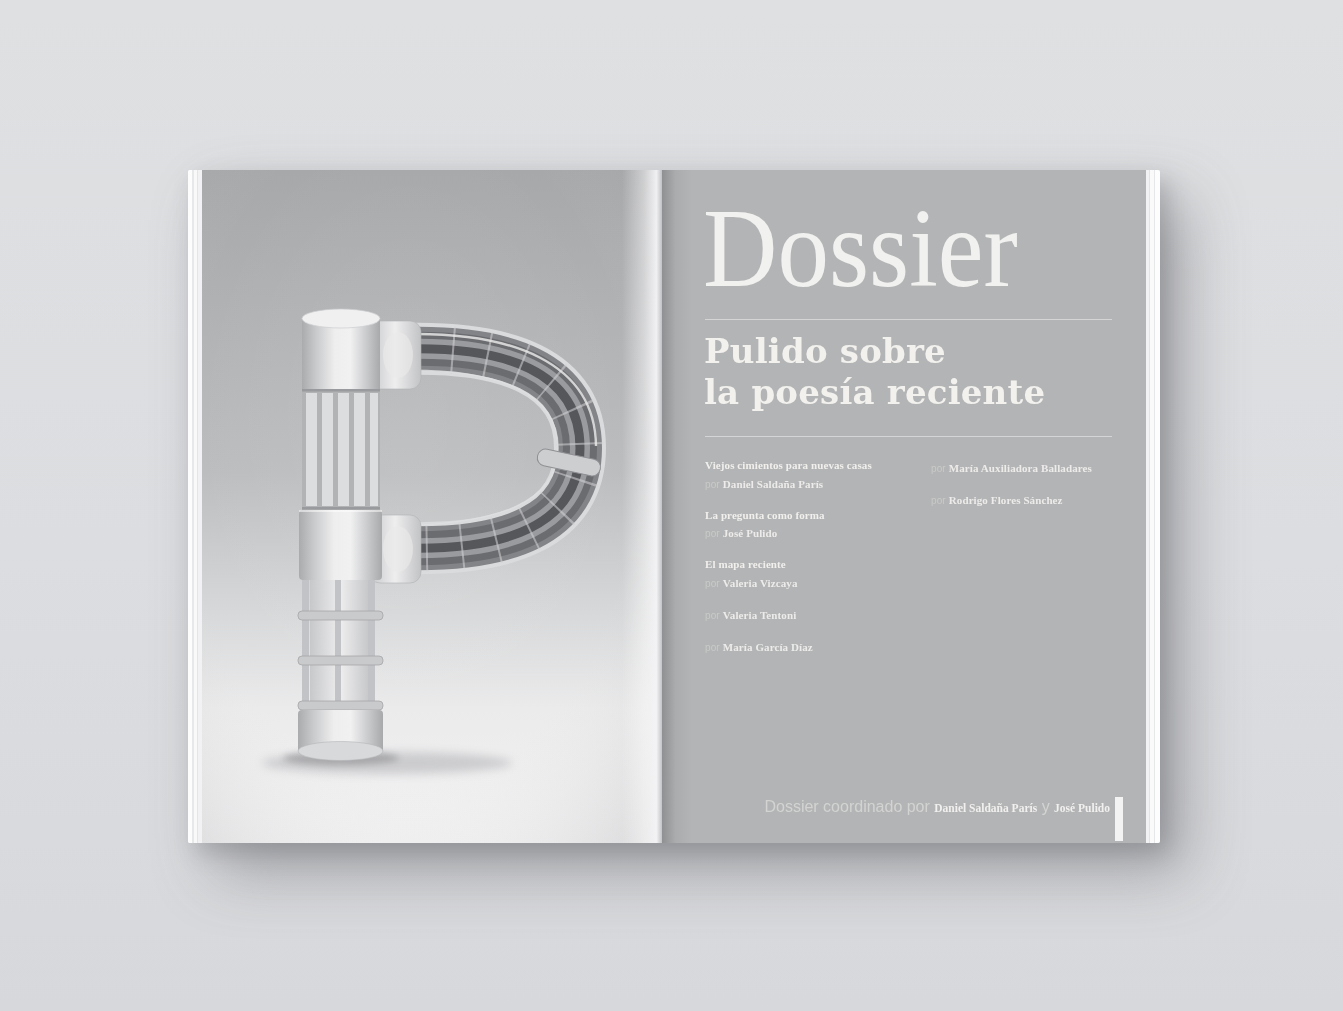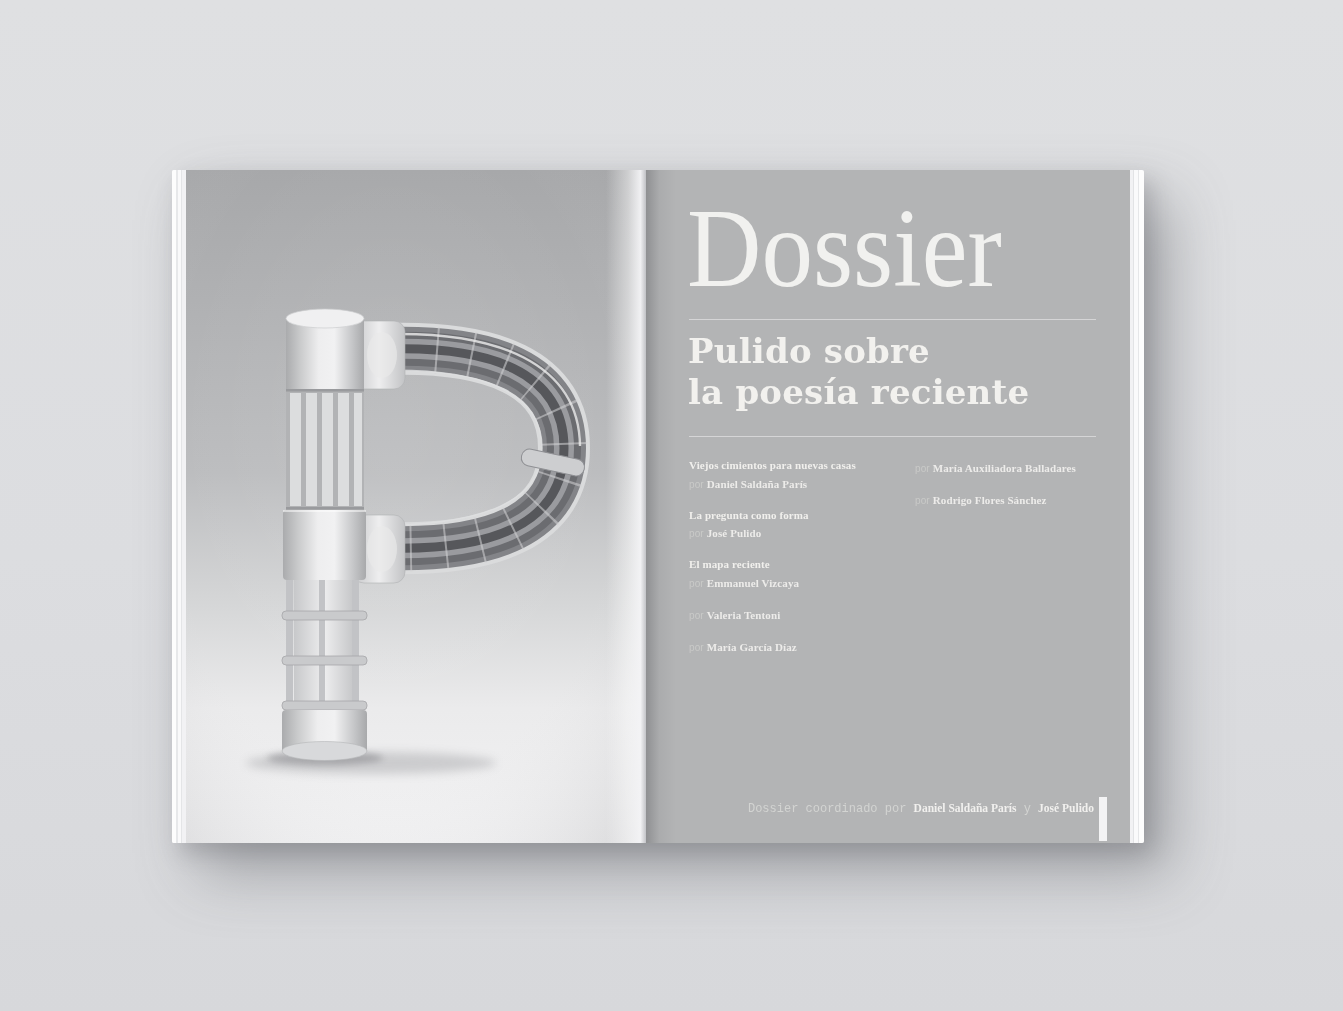--- a/index.html
+++ b/index.html
@@ -5,21 +5,21 @@
   * { margin:0; padding:0; box-sizing:border-box; }
   html,body { width:1343px; height:1011px; overflow:hidden; }
   body {
     font-family:"Liberation Sans", sans-serif;
     background:linear-gradient(180deg,#dfe0e2 0%,#dcdde0 55%,#d7d8db 100%);
     position:relative;
   }
 
   
   .spread{
-    position:absolute; left:172px; top:170px; width:972px; height:673px;
+    position:absolute; left:188px; top:170px; width:972px; height:673px;
     border-radius:2px;
     box-shadow:26px 30px 60px rgba(88,90,96,.42), 8px 10px 22px rgba(88,90,96,.28);
     display:flex;
   }
   .page-left{
     position:relative; width:474px; height:100%; background:#f4f4f5;
     border-radius:2px 0 0 2px; overflow:hidden; display:flex;
   }
   .edge-left{
     width:14px; height:100%; flex:0 0 14px;
@@ -84,21 +84,21 @@
   .byline-author{
     font-family:"Liberation Serif", serif; font-weight:700;
     font-size:11px; color:#edecea; letter-spacing:.1px;
   }
 
   .credit{
     position:absolute; right:36px; top:630px; white-space:nowrap;
     line-height:14px;
   }
   .credit .light{
-    font-family:Liberation Mono, monospace; font-size:12px; color:#d3d4d2;
+    font-family:Liberation Sans, sans-serif; font-size:16px; color:#d3d4d2;
   }
   .credit .strong{
     font-family:"Liberation Serif", serif; font-weight:700; font-size:11.5px; color:#f1f0ee;
   }
   .corner-bar{
     position:absolute; right:23px; bottom:2px; width:8px; height:44px;
     background:#f3f3f4;
   }
 </style>
 </head>
@@ -242,21 +242,21 @@
           <div class="item-byline"><span class="byline-prefix">por</span><span class="byline-author">Daniel Saldaña París</span></div>
         </div>
 
         <div class="item">
           <div class="item-title">La pregunta como forma</div>
           <div class="item-byline"><span class="byline-prefix">por</span><span class="byline-author">José Pulido</span></div>
         </div>
 
         <div class="item">
           <div class="item-title">El mapa reciente</div>
-          <div class="item-byline"><span class="byline-prefix">por</span><span class="byline-author">Emmanuel Vizcaya</span></div>
+          <div class="item-byline"><span class="byline-prefix">por</span><span class="byline-author">Valeria Vizcaya</span></div>
         </div>
 
         <div class="item">
           <div class="item-byline"><span class="byline-prefix">por</span><span class="byline-author">Valeria Tentoni</span></div>
         </div>
 
         <div class="item">
           <div class="item-byline"><span class="byline-prefix">por</span><span class="byline-author">María García Díaz</span></div>
         </div>
 

